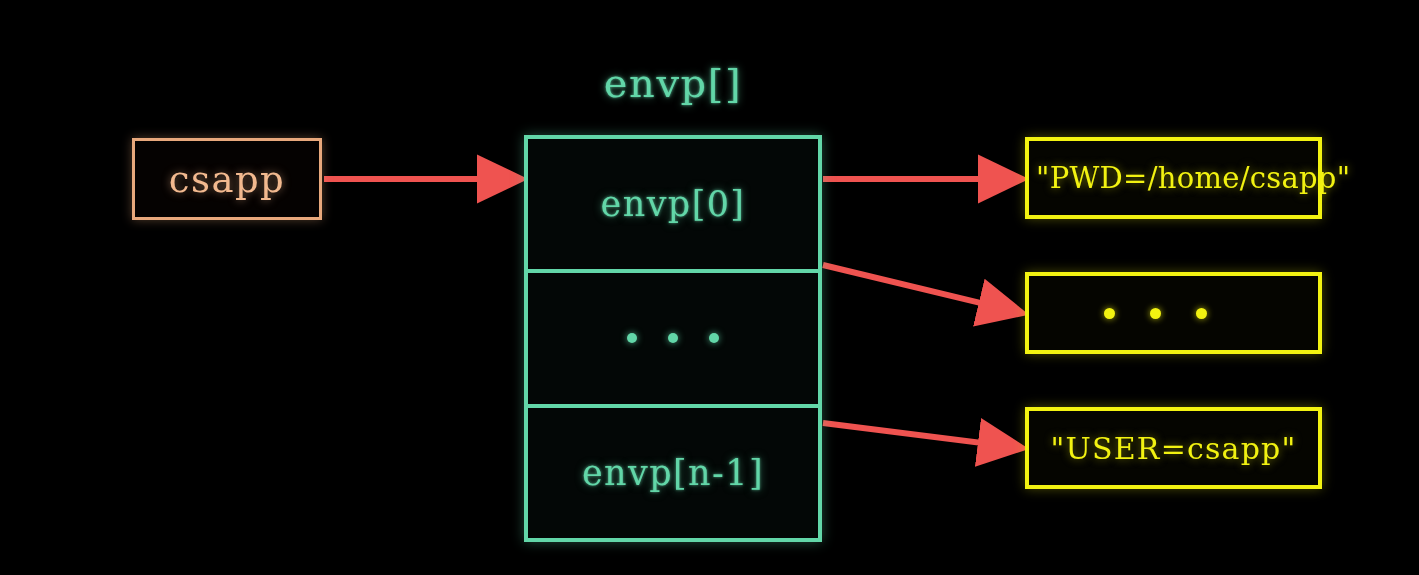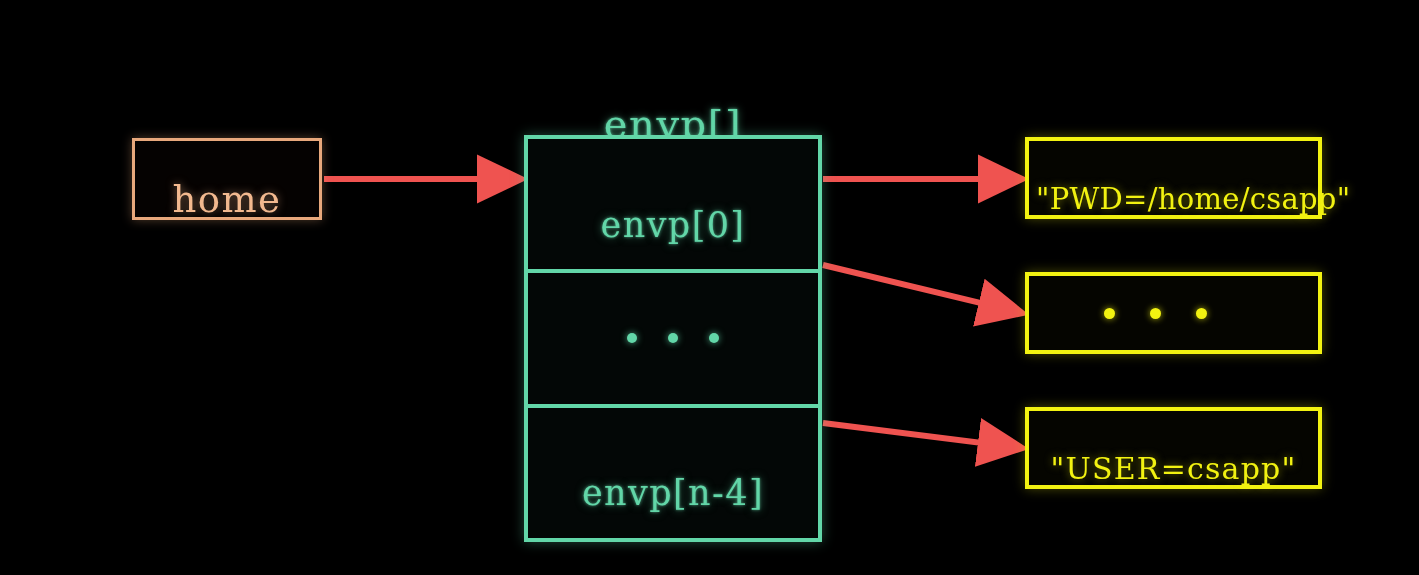--- a/index.html
+++ b/index.html
@@ -25,21 +25,20 @@
     width: 1419px;
     height: 575px;
     pointer-events: none;
   }
 
   
   .mono {
     font-family: "DejaVu Serif", "Liberation Serif", serif;
     letter-spacing: 0.04em;
     white-space: nowrap;
-    margin-top: 41px;
   }
 
   
   #array-title {
     position: absolute;
     left: 524px;
     top: 60px;
     width: 298px;
     text-align: center;
     font-size: 40px;
@@ -167,40 +166,40 @@
     <line x1="823" y1="179" x2="1022" y2="179" stroke="#ef5350" stroke-width="6" marker-end="url(#ahead)"></line>
 
     <line x1="823" y1="265" x2="1022" y2="313" stroke="#ef5350" stroke-width="6" marker-end="url(#ahead)"></line>
 
     <line x1="823" y1="423" x2="1022" y2="448" stroke="#ef5350" stroke-width="6" marker-end="url(#ahead)"></line>
   </svg>
 
   <div id="array-title" class="mono">envp[]</div>
 
   <div id="envp-box">
-    <span class="mono lbl">home</span>
+    <span class="mono lbl">csapp</span>
   </div>
 
   <div id="envp-array">
 
     <div class="cell">
       <span class="mono lbl">envp[0]</span>
     </div>
 
 
     <div class="cell">
       <span class="dots">
         <span class="dot"></span>
         <span class="dot"></span>
         <span class="dot"></span>
       </span>
     </div>
 
     <div class="cell">
-      <span class="mono lbl">envp[n-4]</span>
+      <span class="mono lbl">envp[n-1]</span>
     </div>
 
 
   </div>
 
   <div class="str-box" id="str-box-pwd">
     <span class="mono lbl">"PWD=/home/csapp"</span>
   </div>
 
   <div class="str-box" id="str-box-dots">

